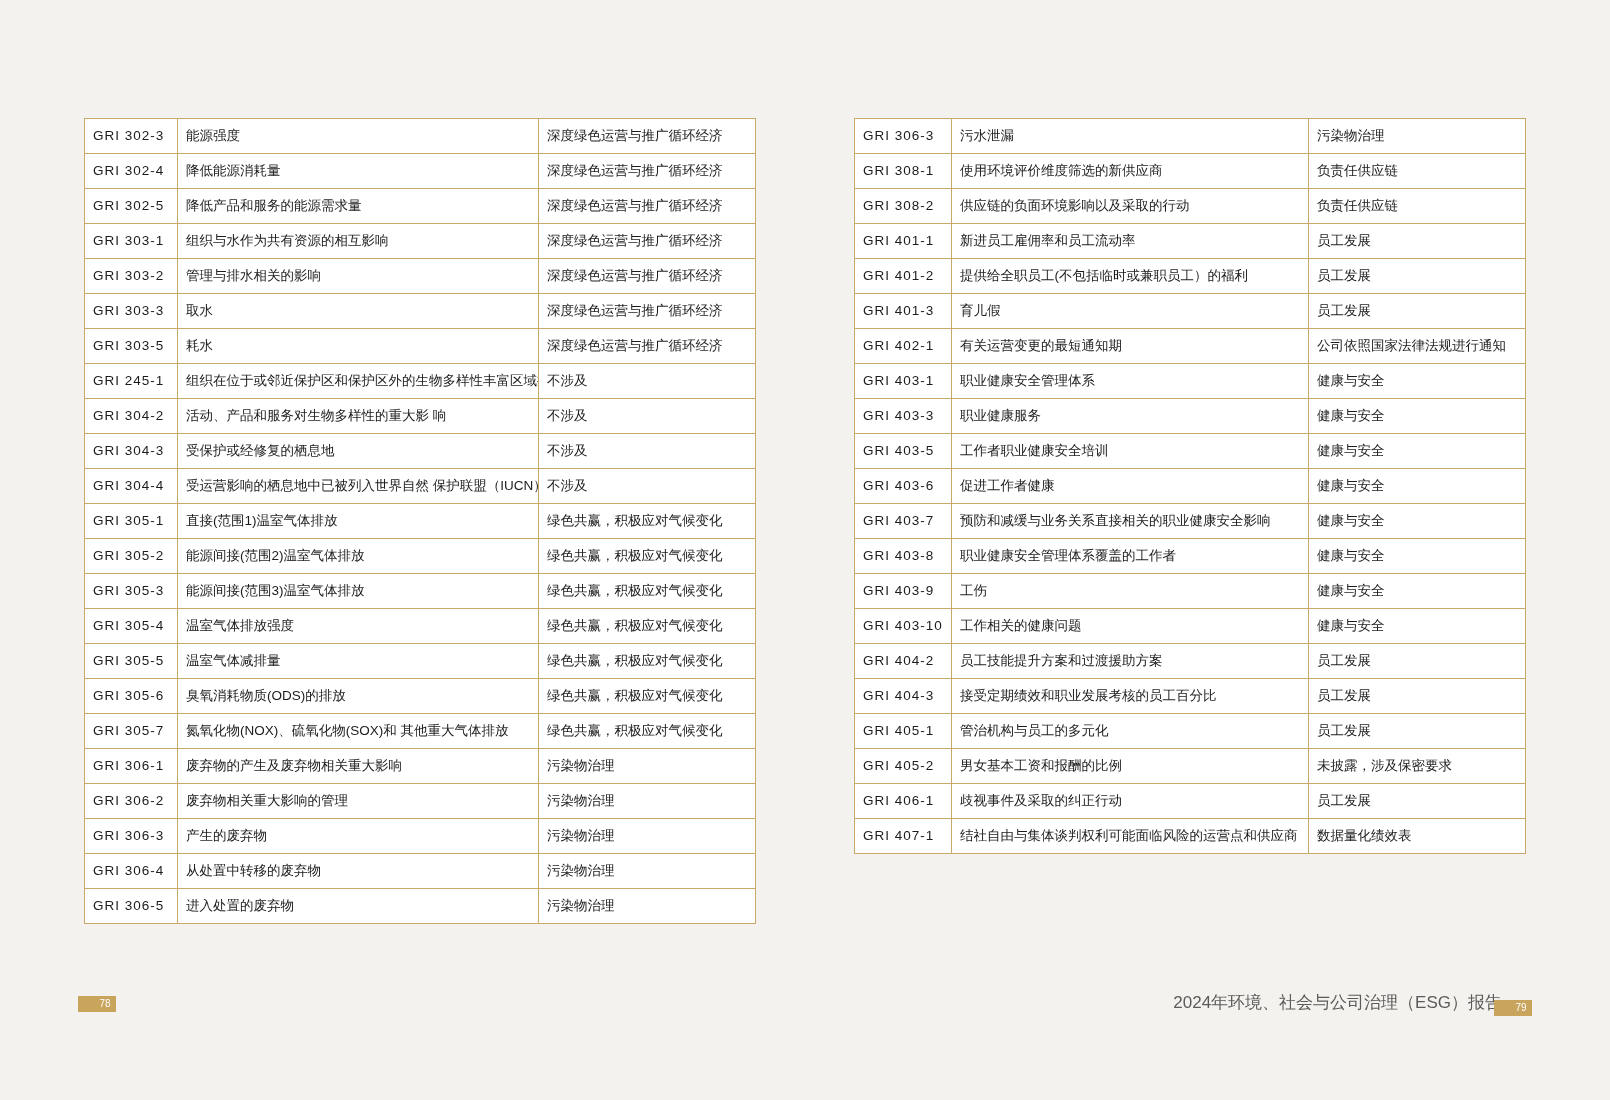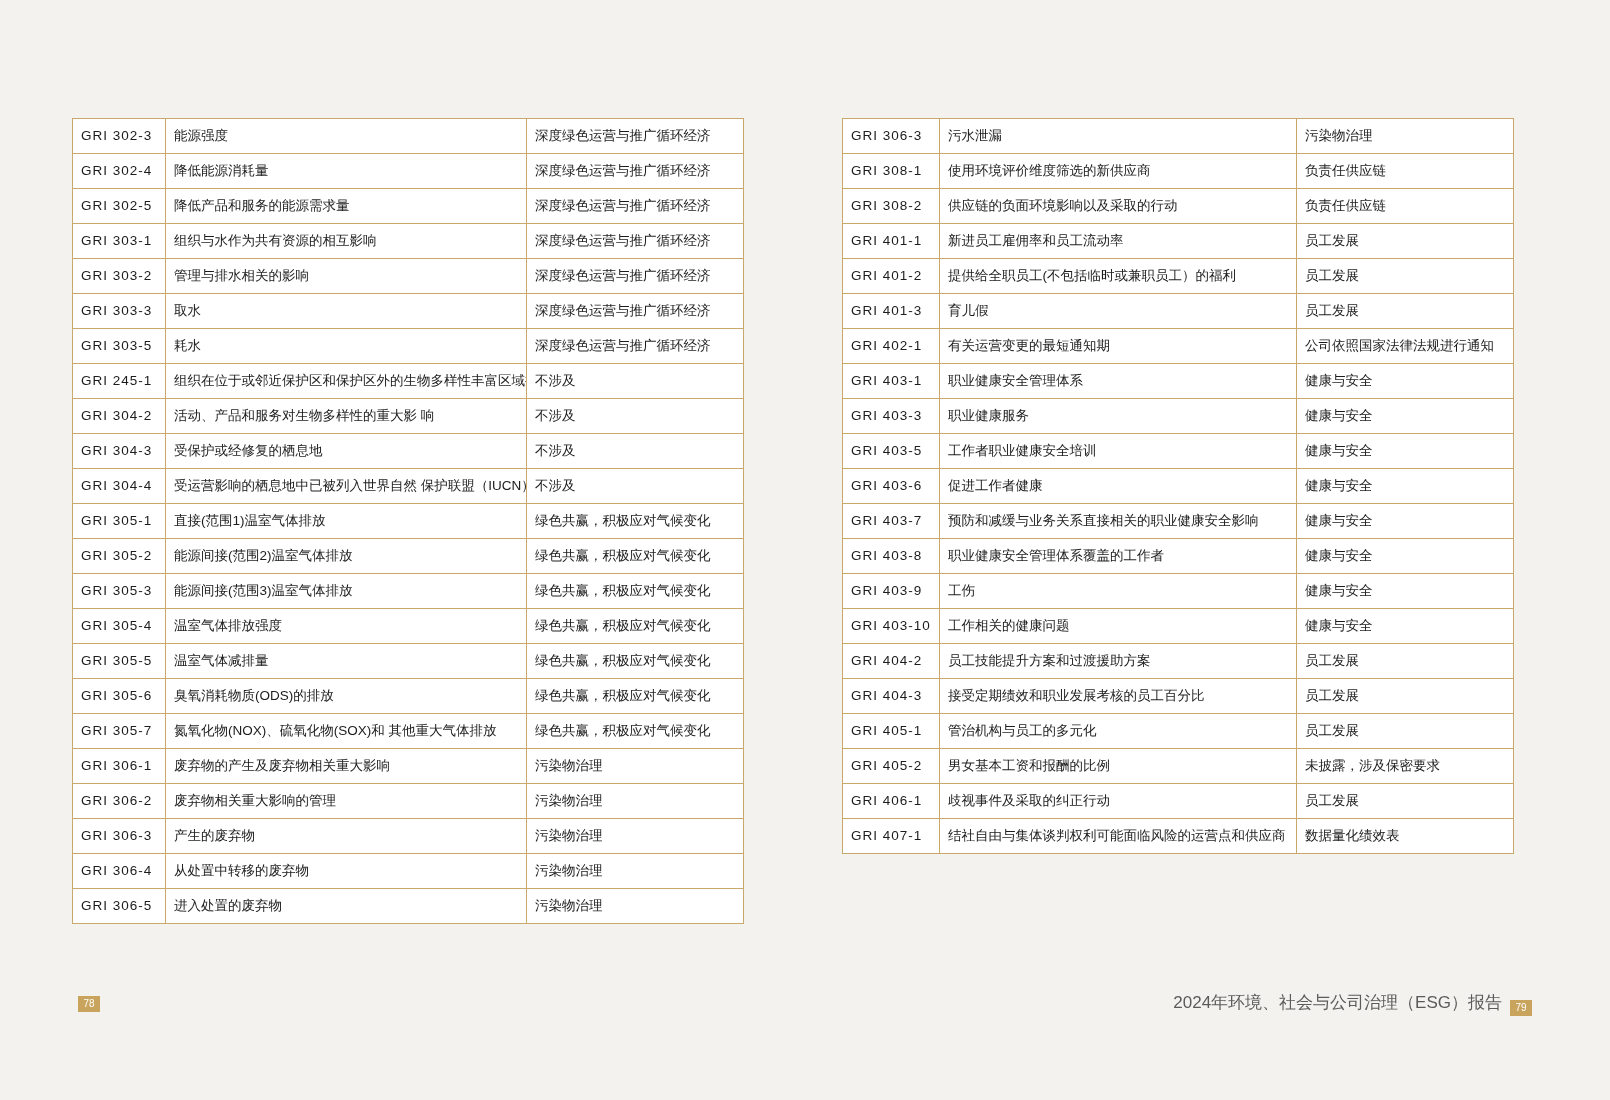--- a/index.html
+++ b/index.html
@@ -15,21 +15,21 @@
   }
   .page {
     position: relative;
     width: 1610px;
     height: 1100px;
     background: #f3f2ee;
   }
   .spread {
     position: absolute;
     top: 118px;
-    left: 72px;
+    left: 84px;
     width: 1442px;
     display: flex;
     gap: 0;
   }
   .col {
     width: 672px;
   }
   .col.right {
     margin-left: 98px;
   }
@@ -78,20 +78,21 @@
   }
   .pagenum {
     position: absolute;
     width: 22px;
     height: 16px;
     background: #c8a45c;
     color: #ffffff;
     font-size: 10px;
     line-height: 16px;
     text-align: center;
+    padding-left: 16px;
   }
   .pagenum.left {
     left: 78px;
     bottom: 88px;
   }
   .pagenum.right {
     right: 78px;
     bottom: 84px;
   }
   .footer-text {

